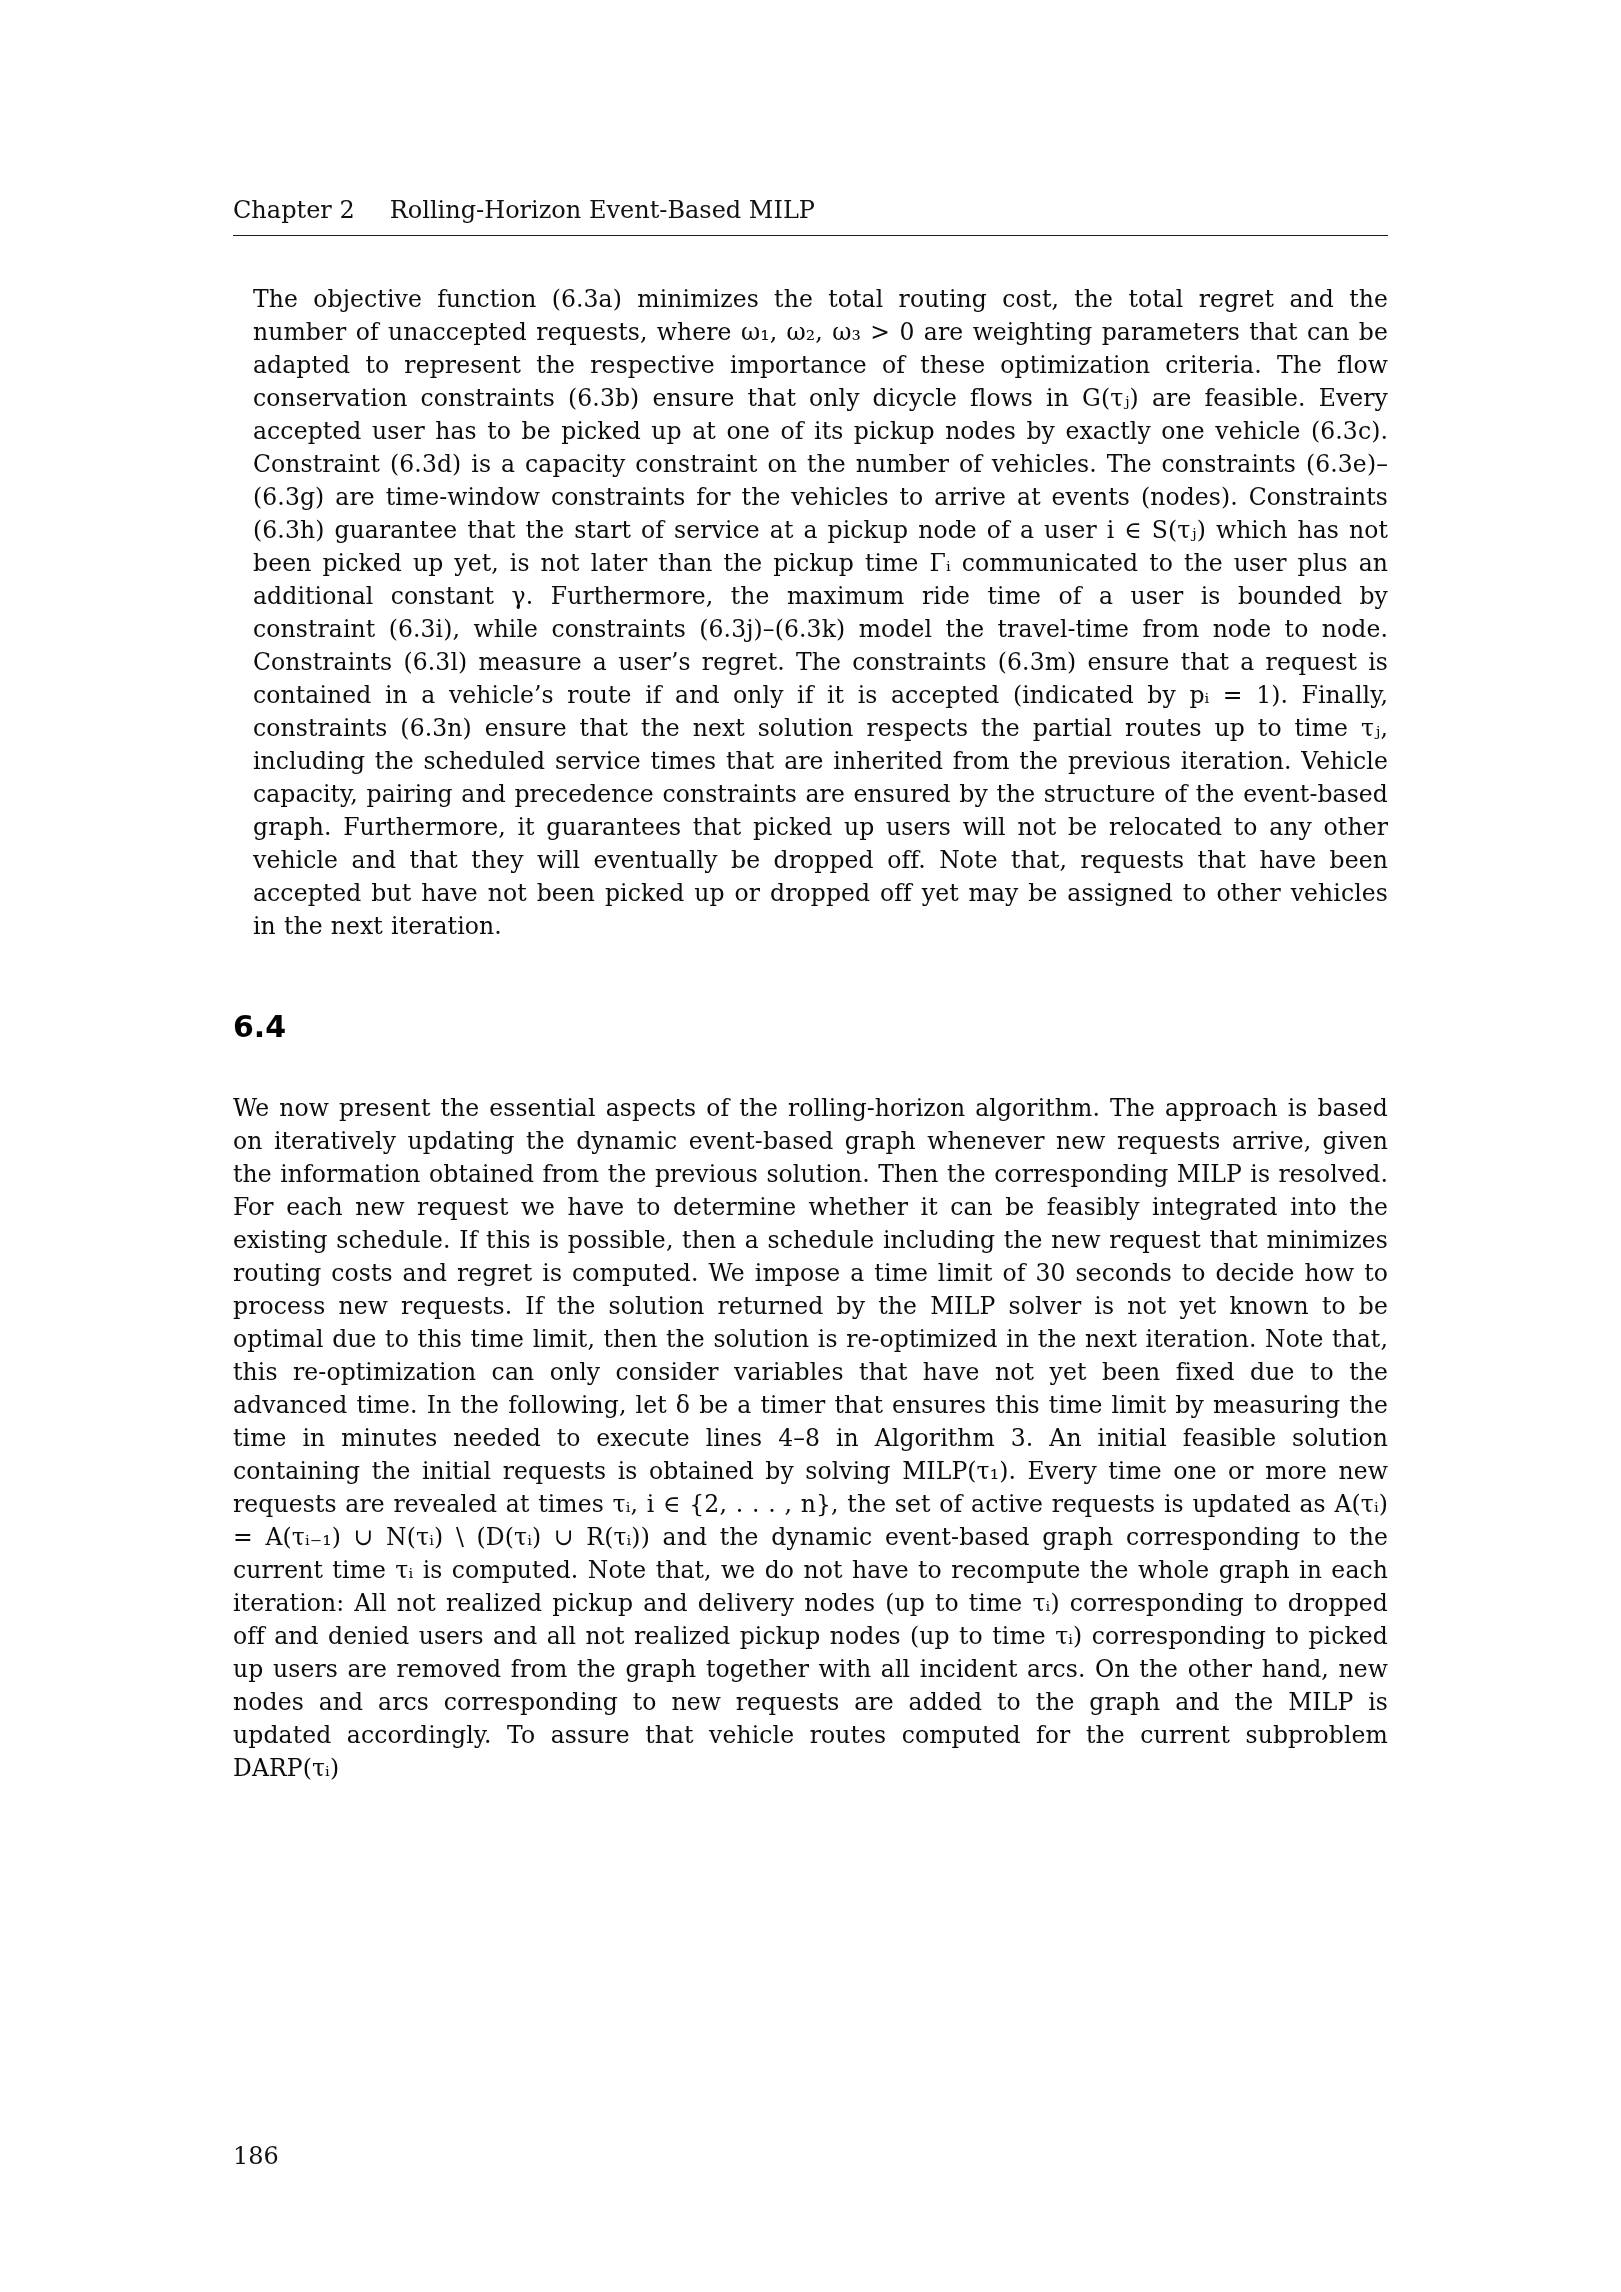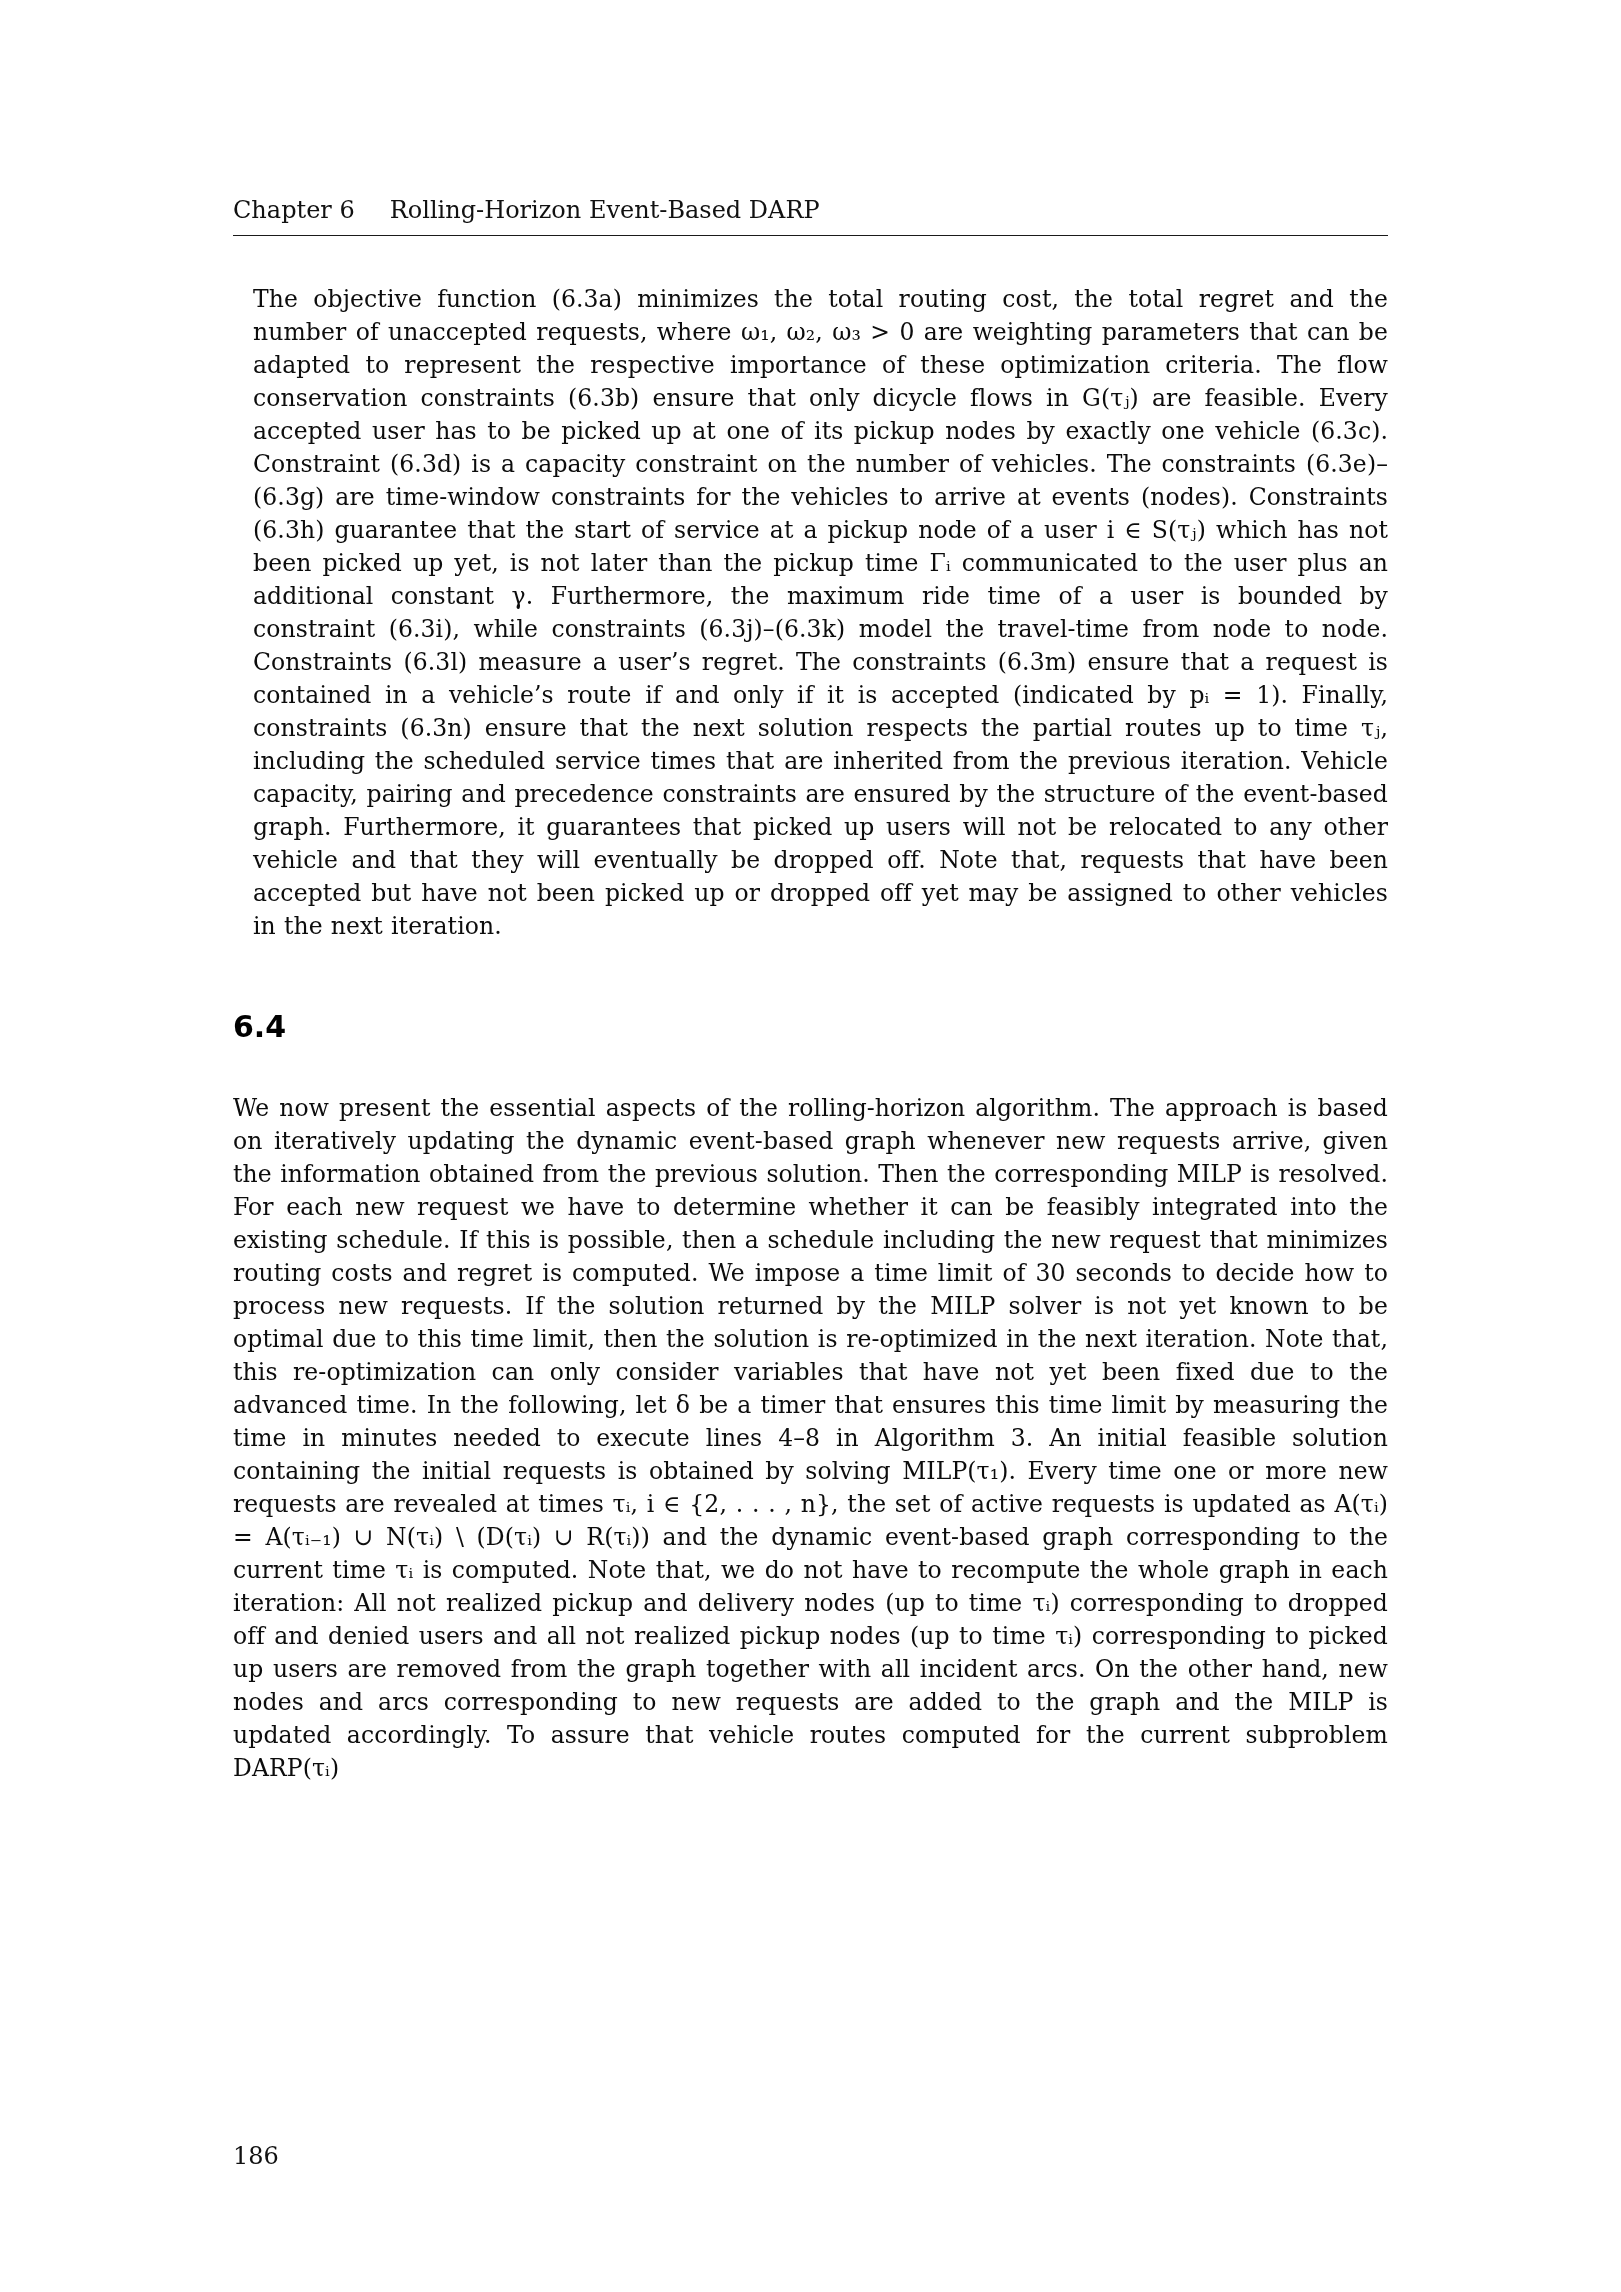--- a/index.html
+++ b/index.html
@@ -73,22 +73,22 @@
     color: #111111;
   }
 </style>
 </head>
 <body>
 
 <div class="sheet">
   <div class="content">
 
     <header class="running-head">
-      <span class="chapter-label">Chapter 6</span>
-      <span class="head-title">Rolling-Horizon Event-Based DARP</span>
+      <span class="chapter-label">Chapter 2</span>
+      <span class="head-title">Rolling-Horizon Event-Based MILP</span>
     </header>
 
     <hr class="head-rule">
 
     <p class="body-par par-first">The objective function (6.3a) minimizes the total routing cost, the total regret and the number of unaccepted requests, where ω₁, ω₂, ω₃ &gt; 0 are weighting parameters that can be adapted to represent the respective importance of these optimization criteria. The flow conservation constraints (6.3b) ensure that only dicycle flows in G(τⱼ) are feasible. Every accepted user has to be picked up at one of its pickup nodes by exactly one vehicle (6.3c). Constraint (6.3d) is a capacity constraint on the number of vehicles. The constraints (6.3e)–(6.3g) are time-window constraints for the vehicles to arrive at events (nodes). Constraints (6.3h) guarantee that the start of service at a pickup node of a user i ∈ S(τⱼ) which has not been picked up yet, is not later than the pickup time Γᵢ communicated to the user plus an additional constant γ. Furthermore, the maximum ride time of a user is bounded by constraint (6.3i), while constraints (6.3j)–(6.3k) model the travel-time from node to node. Constraints (6.3l) measure a user’s regret. The constraints (6.3m) ensure that a request is contained in a vehicle’s route if and only if it is accepted (indicated by pᵢ = 1). Finally, constraints (6.3n) ensure that the next solution respects the partial routes up to time τⱼ, including the scheduled service times that are inherited from the previous iteration. Vehicle capacity, pairing and precedence constraints are ensured by the structure of the event-based graph. Furthermore, it guarantees that picked up users will not be relocated to any other vehicle and that they will eventually be dropped off. Note that, requests that have been accepted but have not been picked up or dropped off yet may be assigned to other vehicles in the next iteration.</p>
 
     <h2 class="section-heading">
       <span class="sec-num">6.4</span>
     </h2>
 

